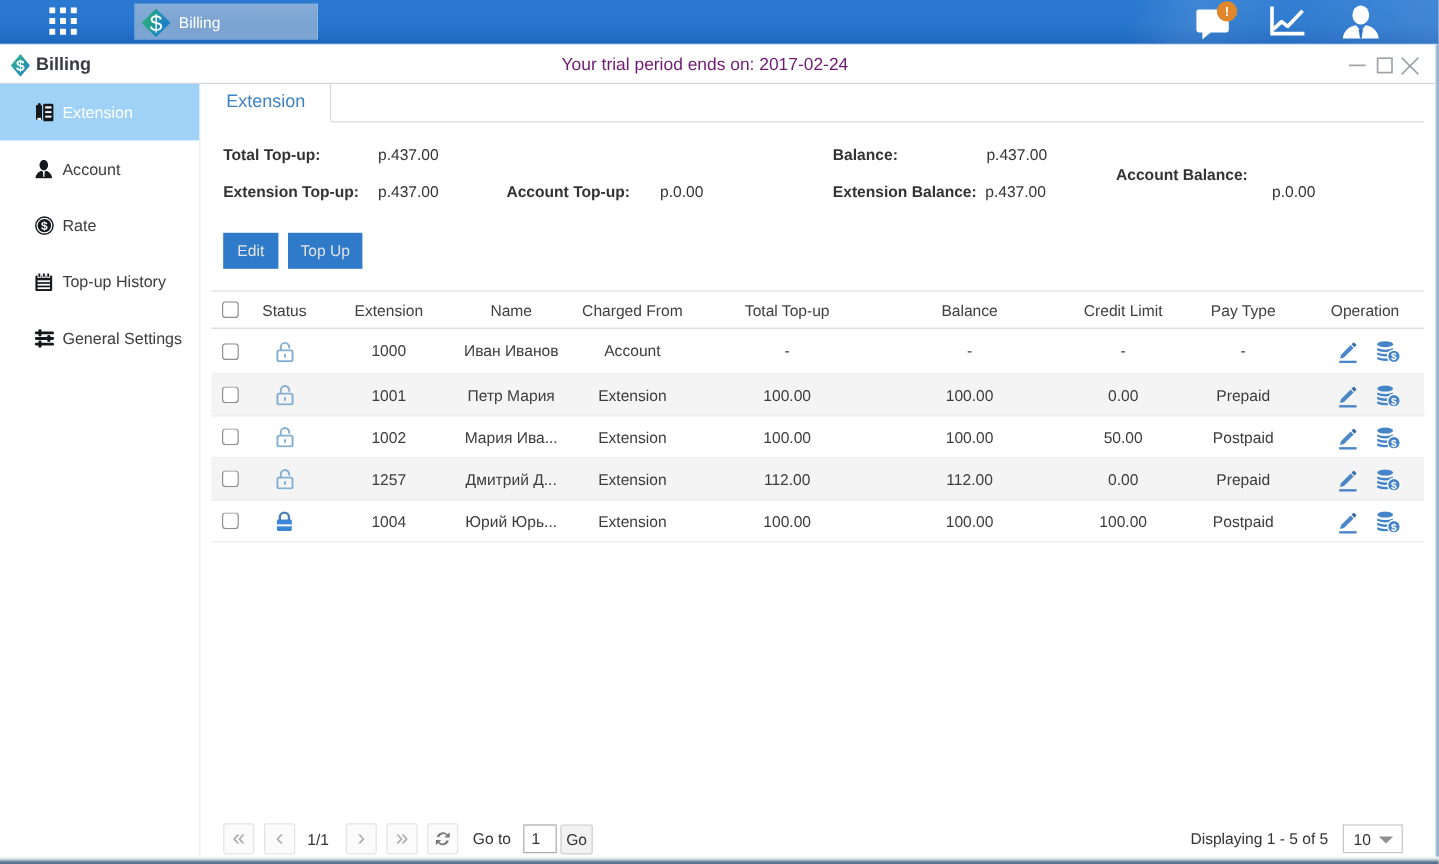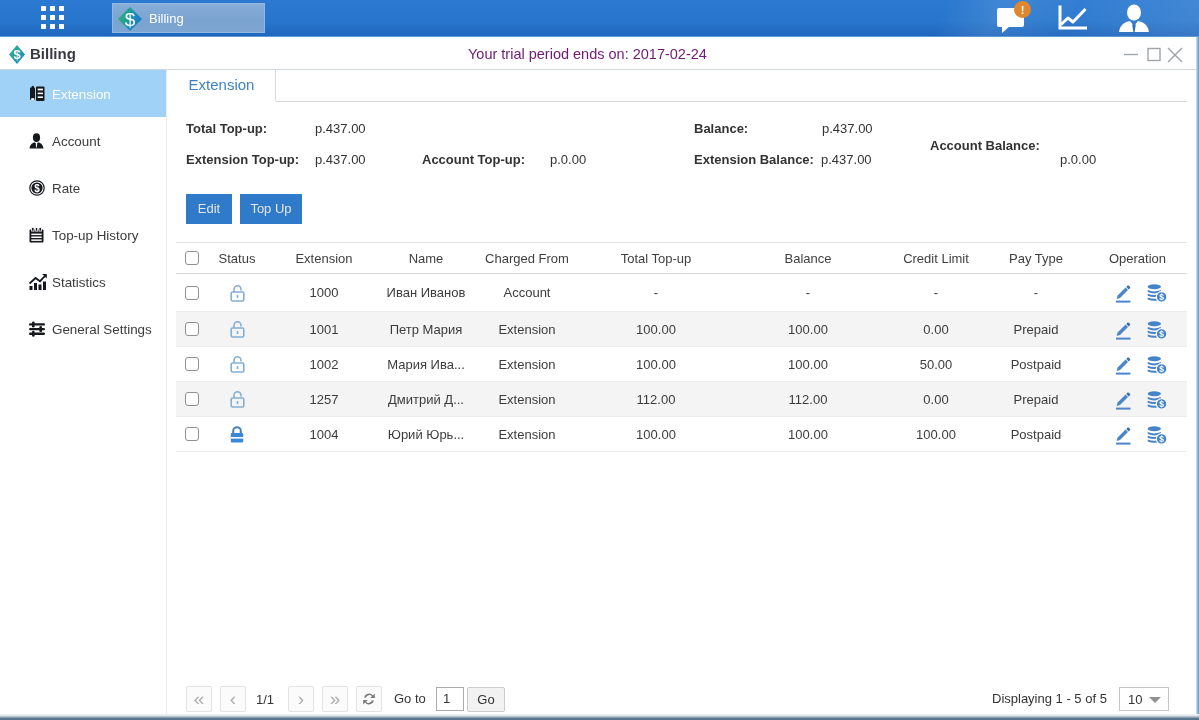--- a/index.html
+++ b/index.html
@@ -55,21 +55,21 @@
 .drow.g { background:#f4f4f4; }
 .cb { width:14px; height:14px; border:1px solid #8f8f8f; border-radius:3px; background:#fff; margin:0 auto; }
 .ops { display:flex; justify-content:center; align-items:center; gap:15px; margin-left:7px; margin-top:2px; }
 
 
 #pager { position:absolute; left:0; top:616px; width:1019px; height:26px; font-size:13px; color:#333; }
 .pbtn { position:absolute; top:0; width:26px; height:26px; background:#fbfbfb; border:1px solid #e3e3e3;
   border-radius:2px; color:#adadad; text-align:center; line-height:23px; font-size:19px; }
 #goto { position:absolute; left:226px; top:5px; }
 #pinput { position:absolute; left:268px; top:1px; width:28px; height:24px; border:1px solid #ababab; font-size:13px; text-align:left; padding-left:6px; line-height:22px; background:#fff; }
-#gobtn { position:absolute; left:299px; top:1px; width:38px; height:25px; background:#f2f2f2; border:1px solid #ccc; border-radius:2px; text-align:center; line-height:23px; }
+#gobtn { position:absolute; left:299px; top:1px; width:27px; height:25px; background:#f2f2f2; border:1px solid #ccc; border-radius:2px; text-align:center; line-height:23px; }
 #disp { position:absolute; left:824px; top:5px; }
 #psel { position:absolute; left:951px; top:1px; width:50px; height:24px; border:1px solid #c6c6c6; background:#fff; }
 #psel span { position:absolute; left:8px; top:4px; font-size:13px; }
 #psel .tri { position:absolute; right:7px; top:9px; width:0; height:0; border-left:6px solid transparent; border-right:6px solid transparent; border-top:6.5px solid #909090; }
 
 #rightedge { position:absolute; left:1196px; top:37px; width:3px; height:677px;
   background:linear-gradient(90deg,#cfe4f4 0%,#9dc0dd 45%,#6b92b5 100%); }
 #bottomstrip { position:absolute; left:0; top:714px; width:1199px; height:6px;
   background:linear-gradient(180deg,#f4f7f9 0%,#dfe7ec 25%,#a9b9c6 48%,#5e7b94 72%,#536f8b 100%); }
 </style>
@@ -186,33 +186,20 @@
     <svg width="15" height="16" viewBox="0 0 15 16">
       <rect x="0.5" y="2.5" width="14" height="13" rx="1" fill="#15181c"></rect>
       <rect x="2.6" y="0.5" width="2.4" height="3.6" fill="#15181c" stroke="#fff" stroke-width="0.8"></rect>
       <rect x="6.3" y="0.5" width="2.4" height="3.6" fill="#15181c" stroke="#fff" stroke-width="0.8"></rect>
       <rect x="10" y="0.5" width="2.4" height="3.6" fill="#15181c" stroke="#fff" stroke-width="0.8"></rect>
       <rect x="2.3" y="6.6" width="10.4" height="1.5" fill="#fff"></rect>
       <rect x="2.3" y="9.5" width="10.4" height="1.5" fill="#fff"></rect>
       <rect x="2.3" y="12.4" width="10.4" height="1.5" fill="#fff"></rect>
     </svg>
     <span>Top-up History</span>
-  </div>
-  <div class="sitem">
-    <svg width="18" height="16" viewBox="0 0 18 16">
-      <g fill="#15181c">
-        <rect x="0.5" y="12" width="3" height="4"></rect>
-        <rect x="5" y="9" width="3" height="7"></rect>
-        <rect x="9.5" y="10.5" width="3" height="5.5"></rect>
-        <rect x="14" y="7.5" width="3" height="8.5"></rect>
-      </g>
-      <path d="M0.5 9.5 L6.5 4 L11 7.2 L16.5 1.5" fill="none" stroke="#15181c" stroke-width="1.8"></path>
-      <polygon points="13.2,0 17.8,0 17.8,4.6" fill="#15181c"></polygon>
-    </svg>
-    <span>Statistics</span>
   </div>
   <div class="sitem">
     <svg width="17" height="16" viewBox="0 0 17 16">
       <g fill="#15181c">
         <rect x="0" y="2.2" width="16" height="2.4" rx="1.2"></rect>
         <rect x="3" y="0.4" width="2.6" height="6" rx="1.2"></rect>
         <rect x="0" y="6.9" width="16" height="2.4" rx="1.2"></rect>
         <rect x="10.4" y="5.1" width="2.6" height="6" rx="1.2"></rect>
         <rect x="0" y="11.6" width="16" height="2.4" rx="1.2"></rect>
         <rect x="3" y="9.8" width="2.6" height="6" rx="1.2"></rect>

